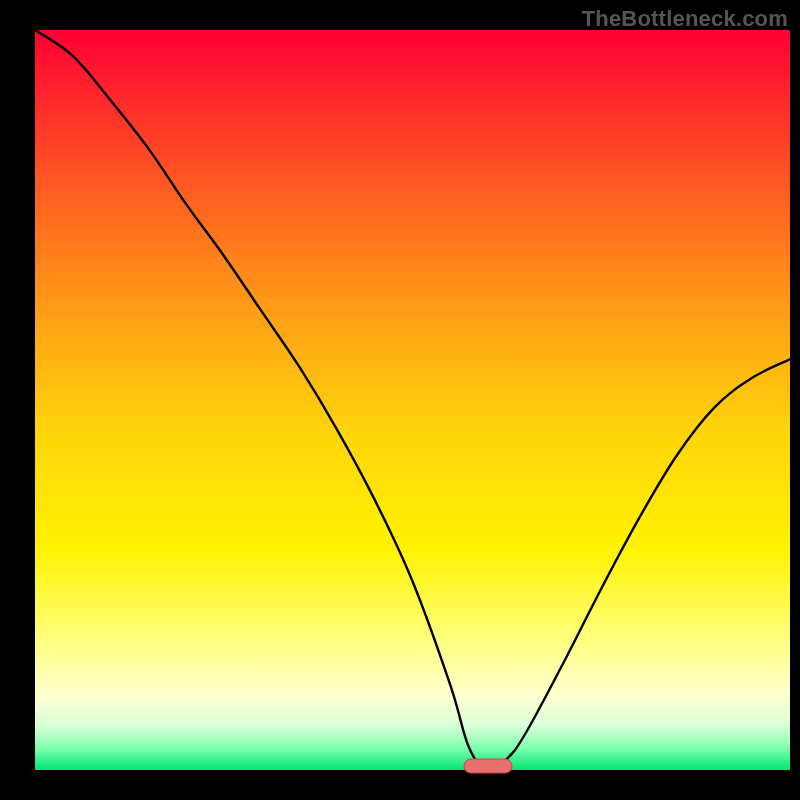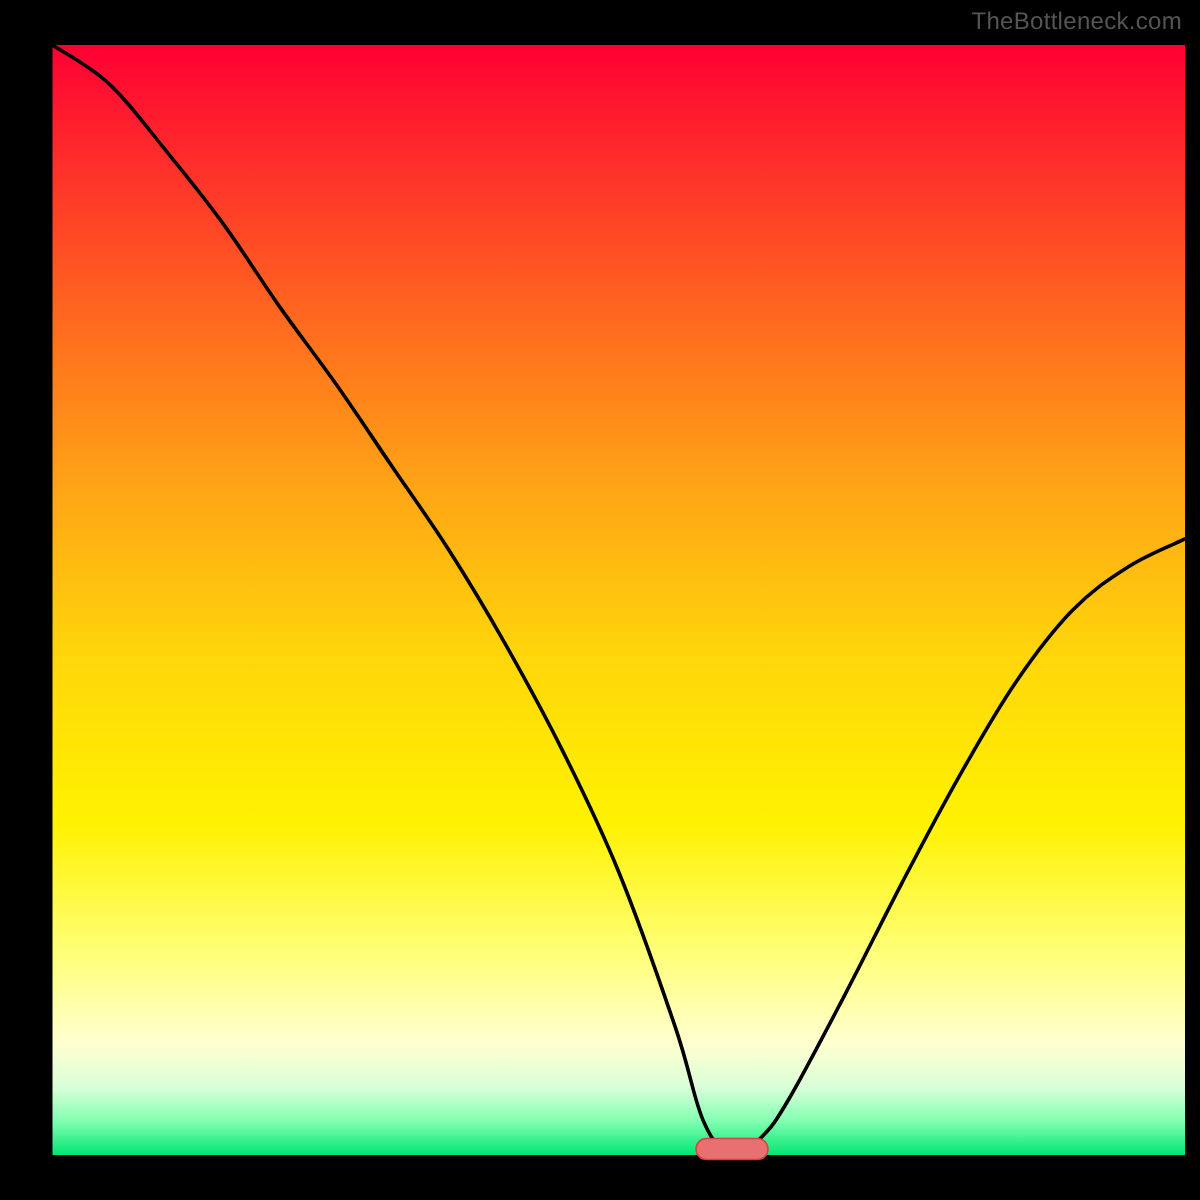--- a/index.html
+++ b/index.html
@@ -17,22 +17,22 @@
     left: 0;
     width: 800px;
     height: 800px;
   }
   .attribution {
     position: absolute;
     top: 6px;
     right: 12px;
     color: #555;
     font-family: Arial, Helvetica, sans-serif;
-    font-size: 16px;
-    font-weight: normal;
+    font-size: 22px;
+    font-weight: bold;
     letter-spacing: 0.2px;
     z-index: 10;
   }
   svg {
     display: block;
   }
 </style>
 </head>
 <body>
 

